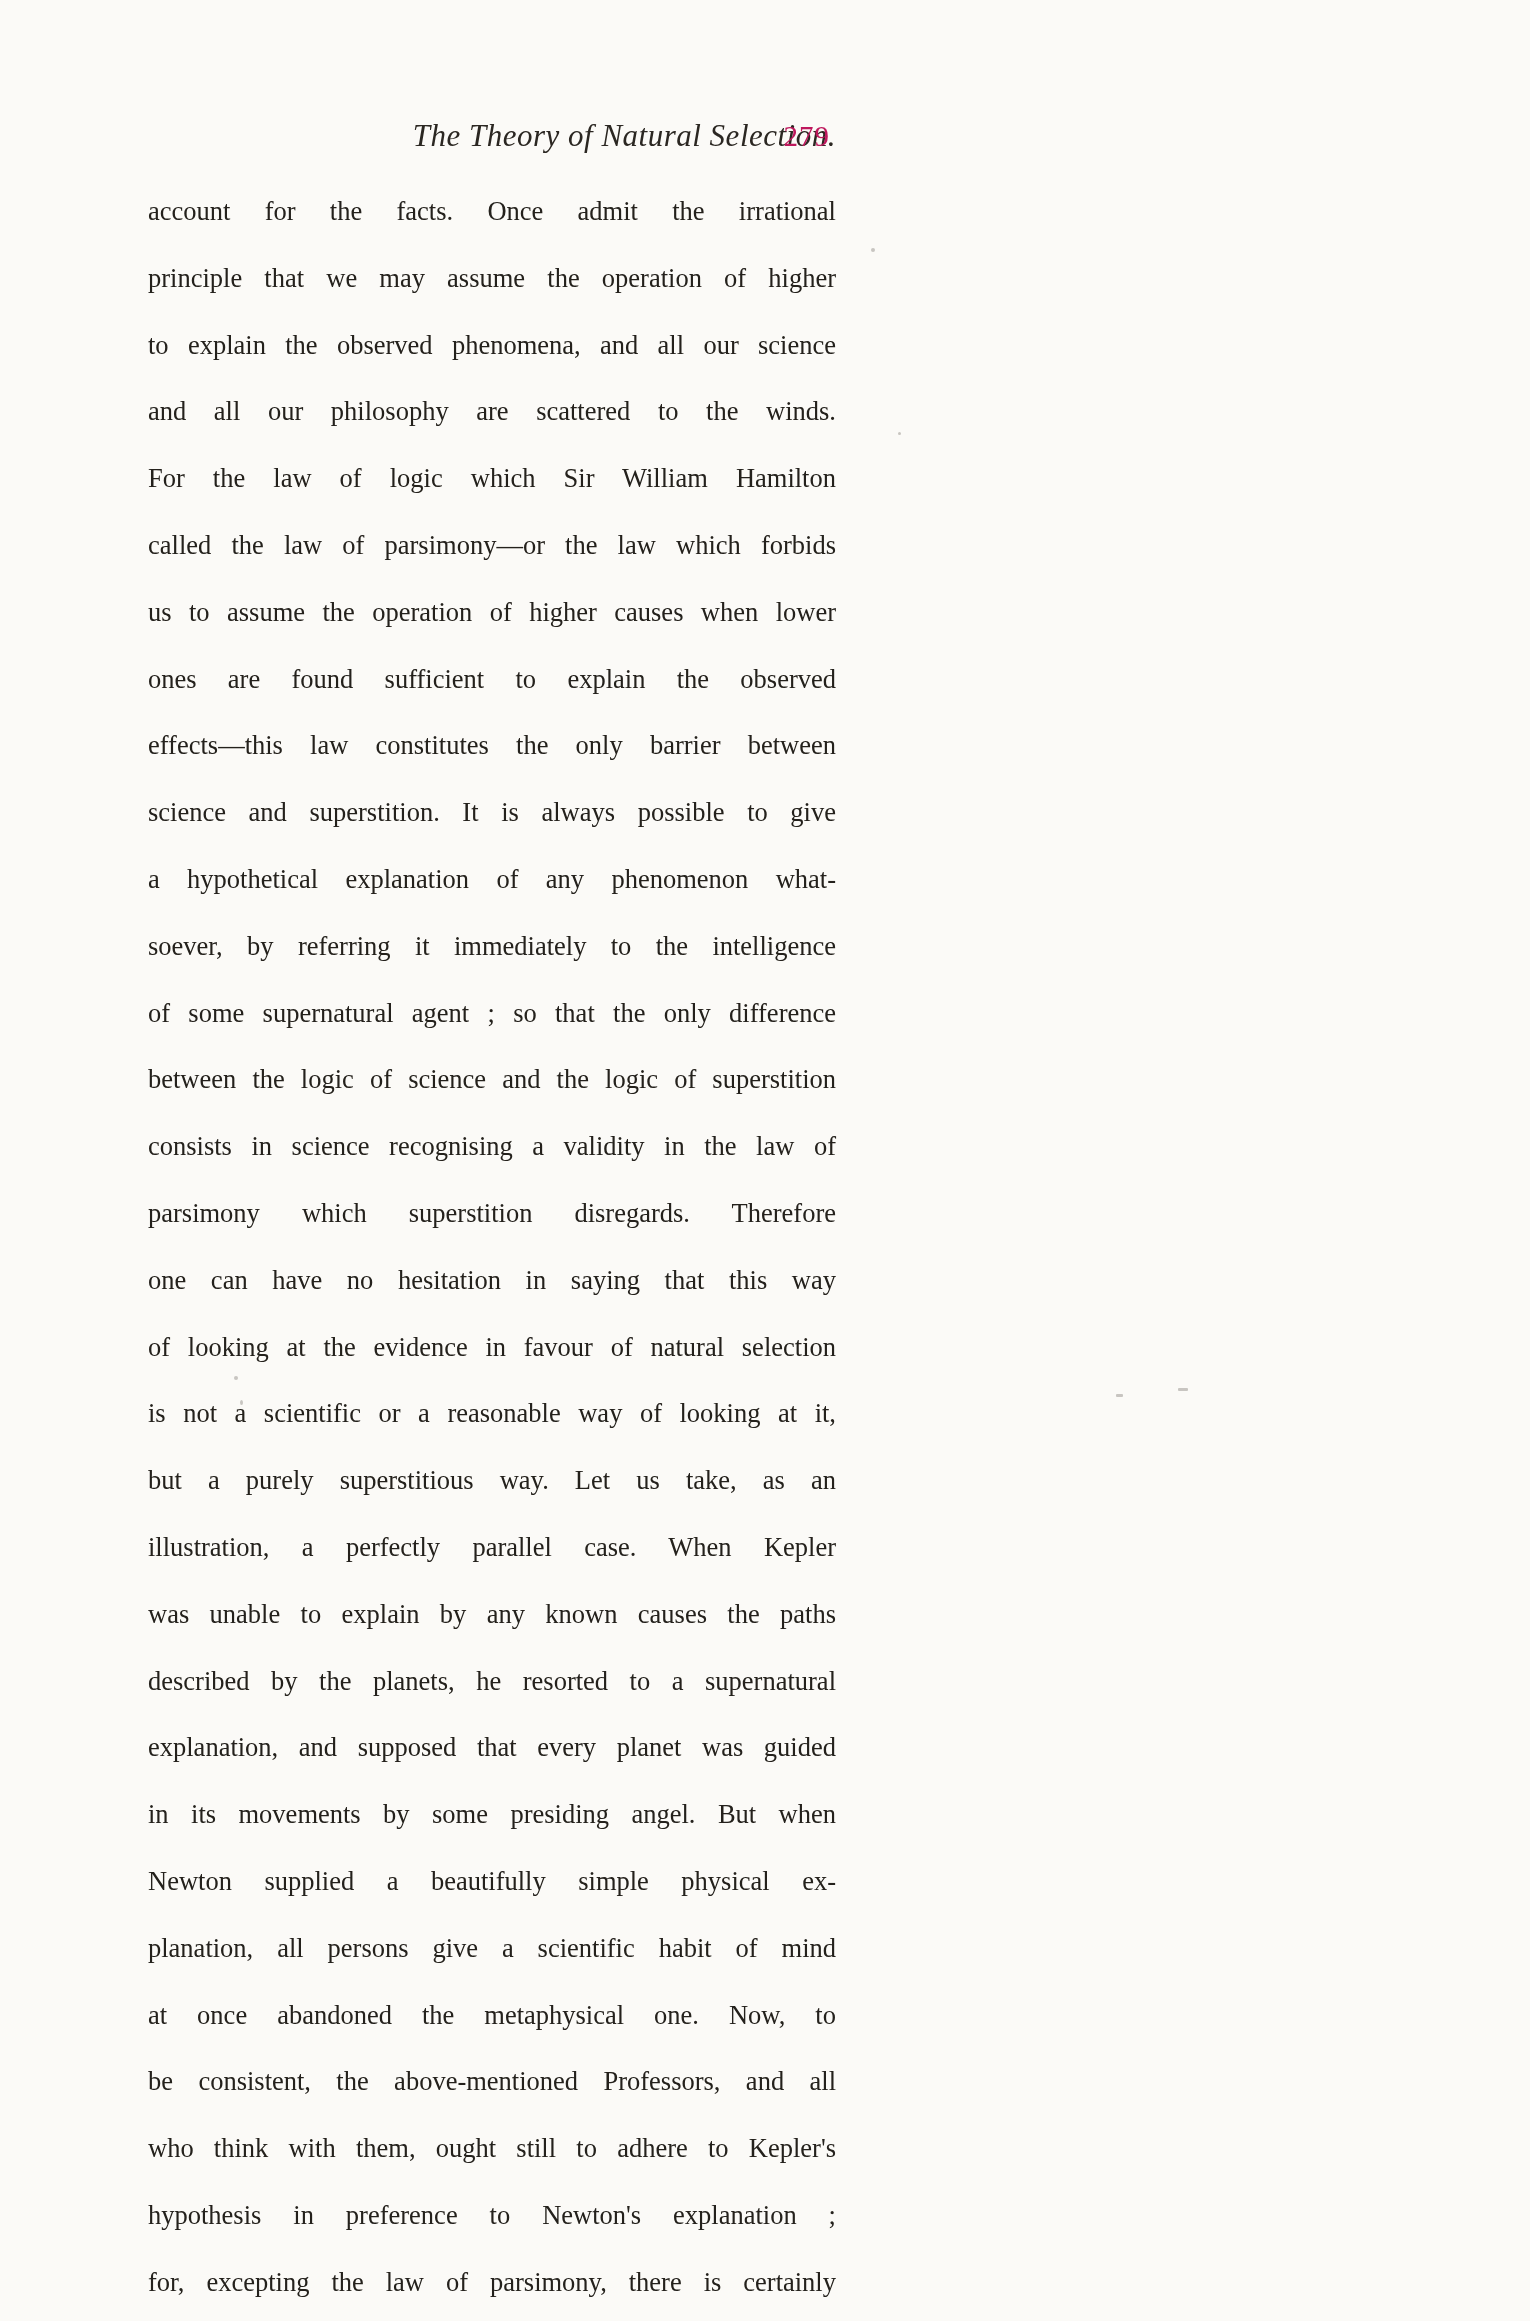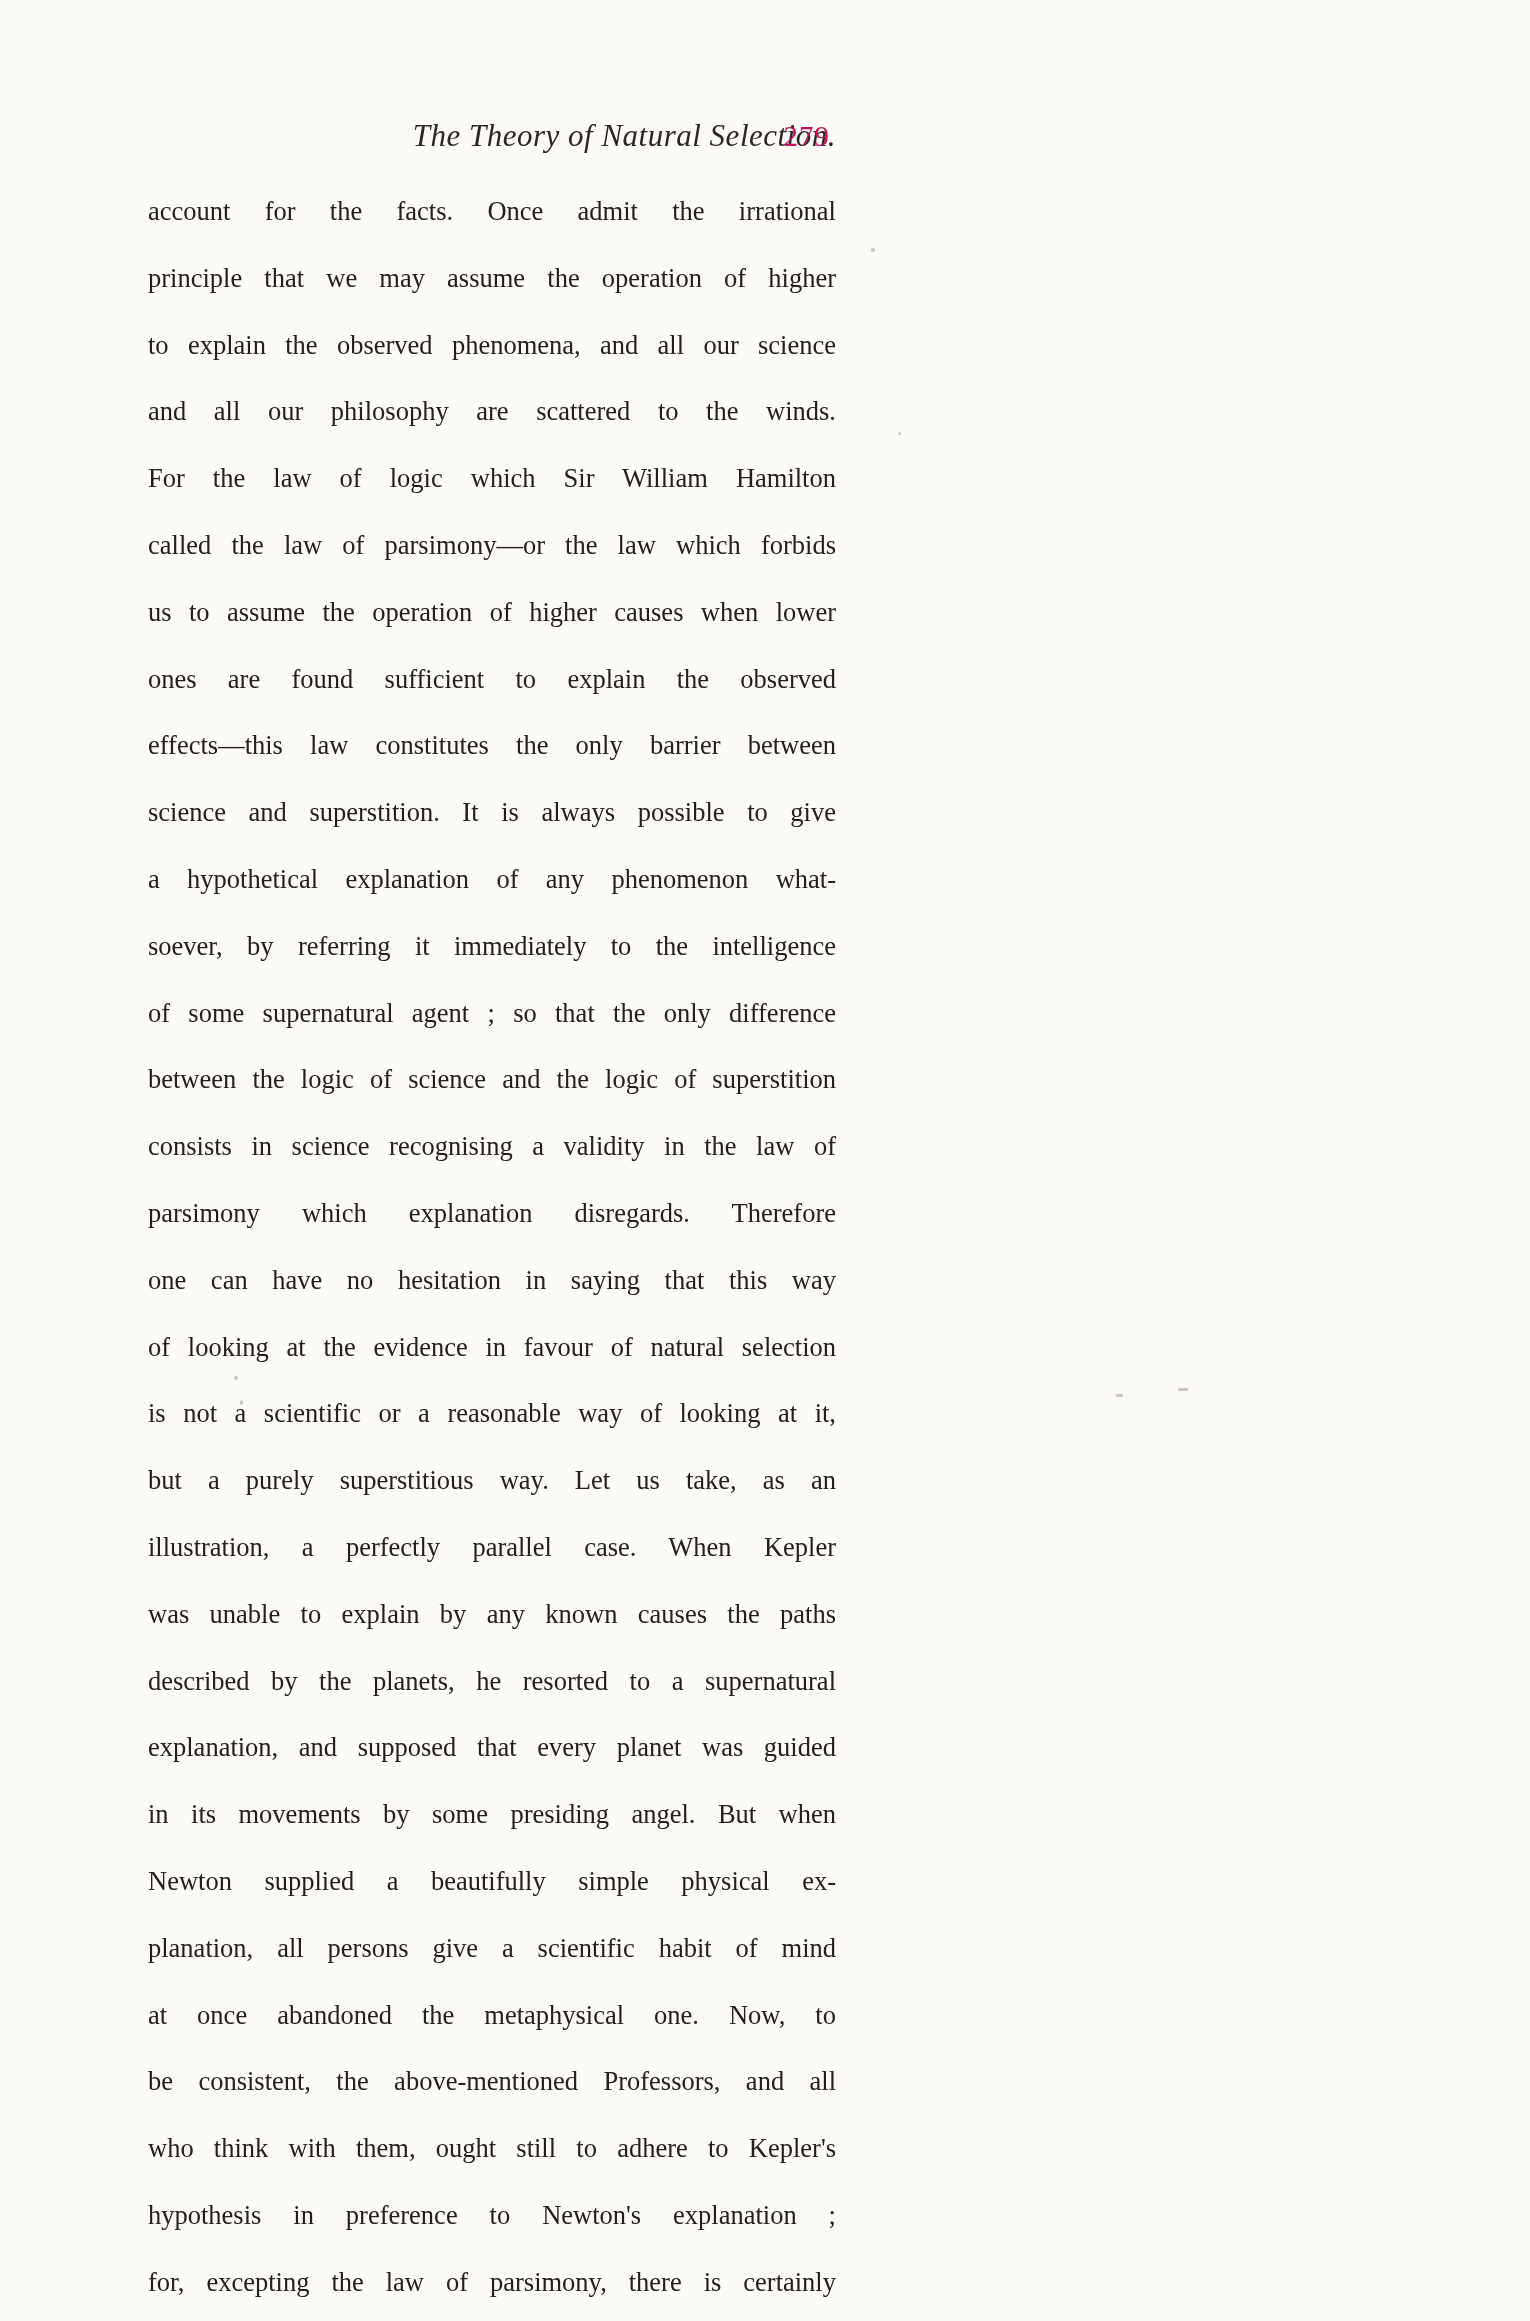--- a/index.html
+++ b/index.html
@@ -92,21 +92,21 @@
       <div class="line">called the law of parsimony—or the law which forbids</div>
       <div class="line">us to assume the operation of higher causes when lower</div>
       <div class="line">ones are found sufficient to explain the observed</div>
       <div class="line">effects—this law constitutes the only barrier between</div>
       <div class="line">science and superstition.  It is always possible to give</div>
       <div class="line">a hypothetical explanation of any phenomenon what-</div>
       <div class="line">soever, by referring it immediately to the intelligence</div>
       <div class="line">of some supernatural agent ; so that the only difference</div>
       <div class="line">between the logic of science and the logic of superstition</div>
       <div class="line">consists in science recognising a validity in the law of</div>
-      <div class="line">parsimony which explanation disregards.  Therefore</div>
+      <div class="line">parsimony which superstition disregards.  Therefore</div>
       <div class="line">one can have no hesitation in saying that this way</div>
       <div class="line">of looking at the evidence in favour of natural selection</div>
       <div class="line">is not a scientific or a reasonable way of looking at it,</div>
       <div class="line">but a purely superstitious way.  Let us take, as an</div>
       <div class="line">illustration, a perfectly parallel case.  When Kepler</div>
       <div class="line">was unable to explain by any known causes the paths</div>
       <div class="line">described by the planets, he resorted to a supernatural</div>
       <div class="line">explanation, and supposed that every planet was guided</div>
       <div class="line">in its movements by some presiding angel.  But when</div>
       <div class="line">Newton supplied a beautifully simple physical ex-</div>

